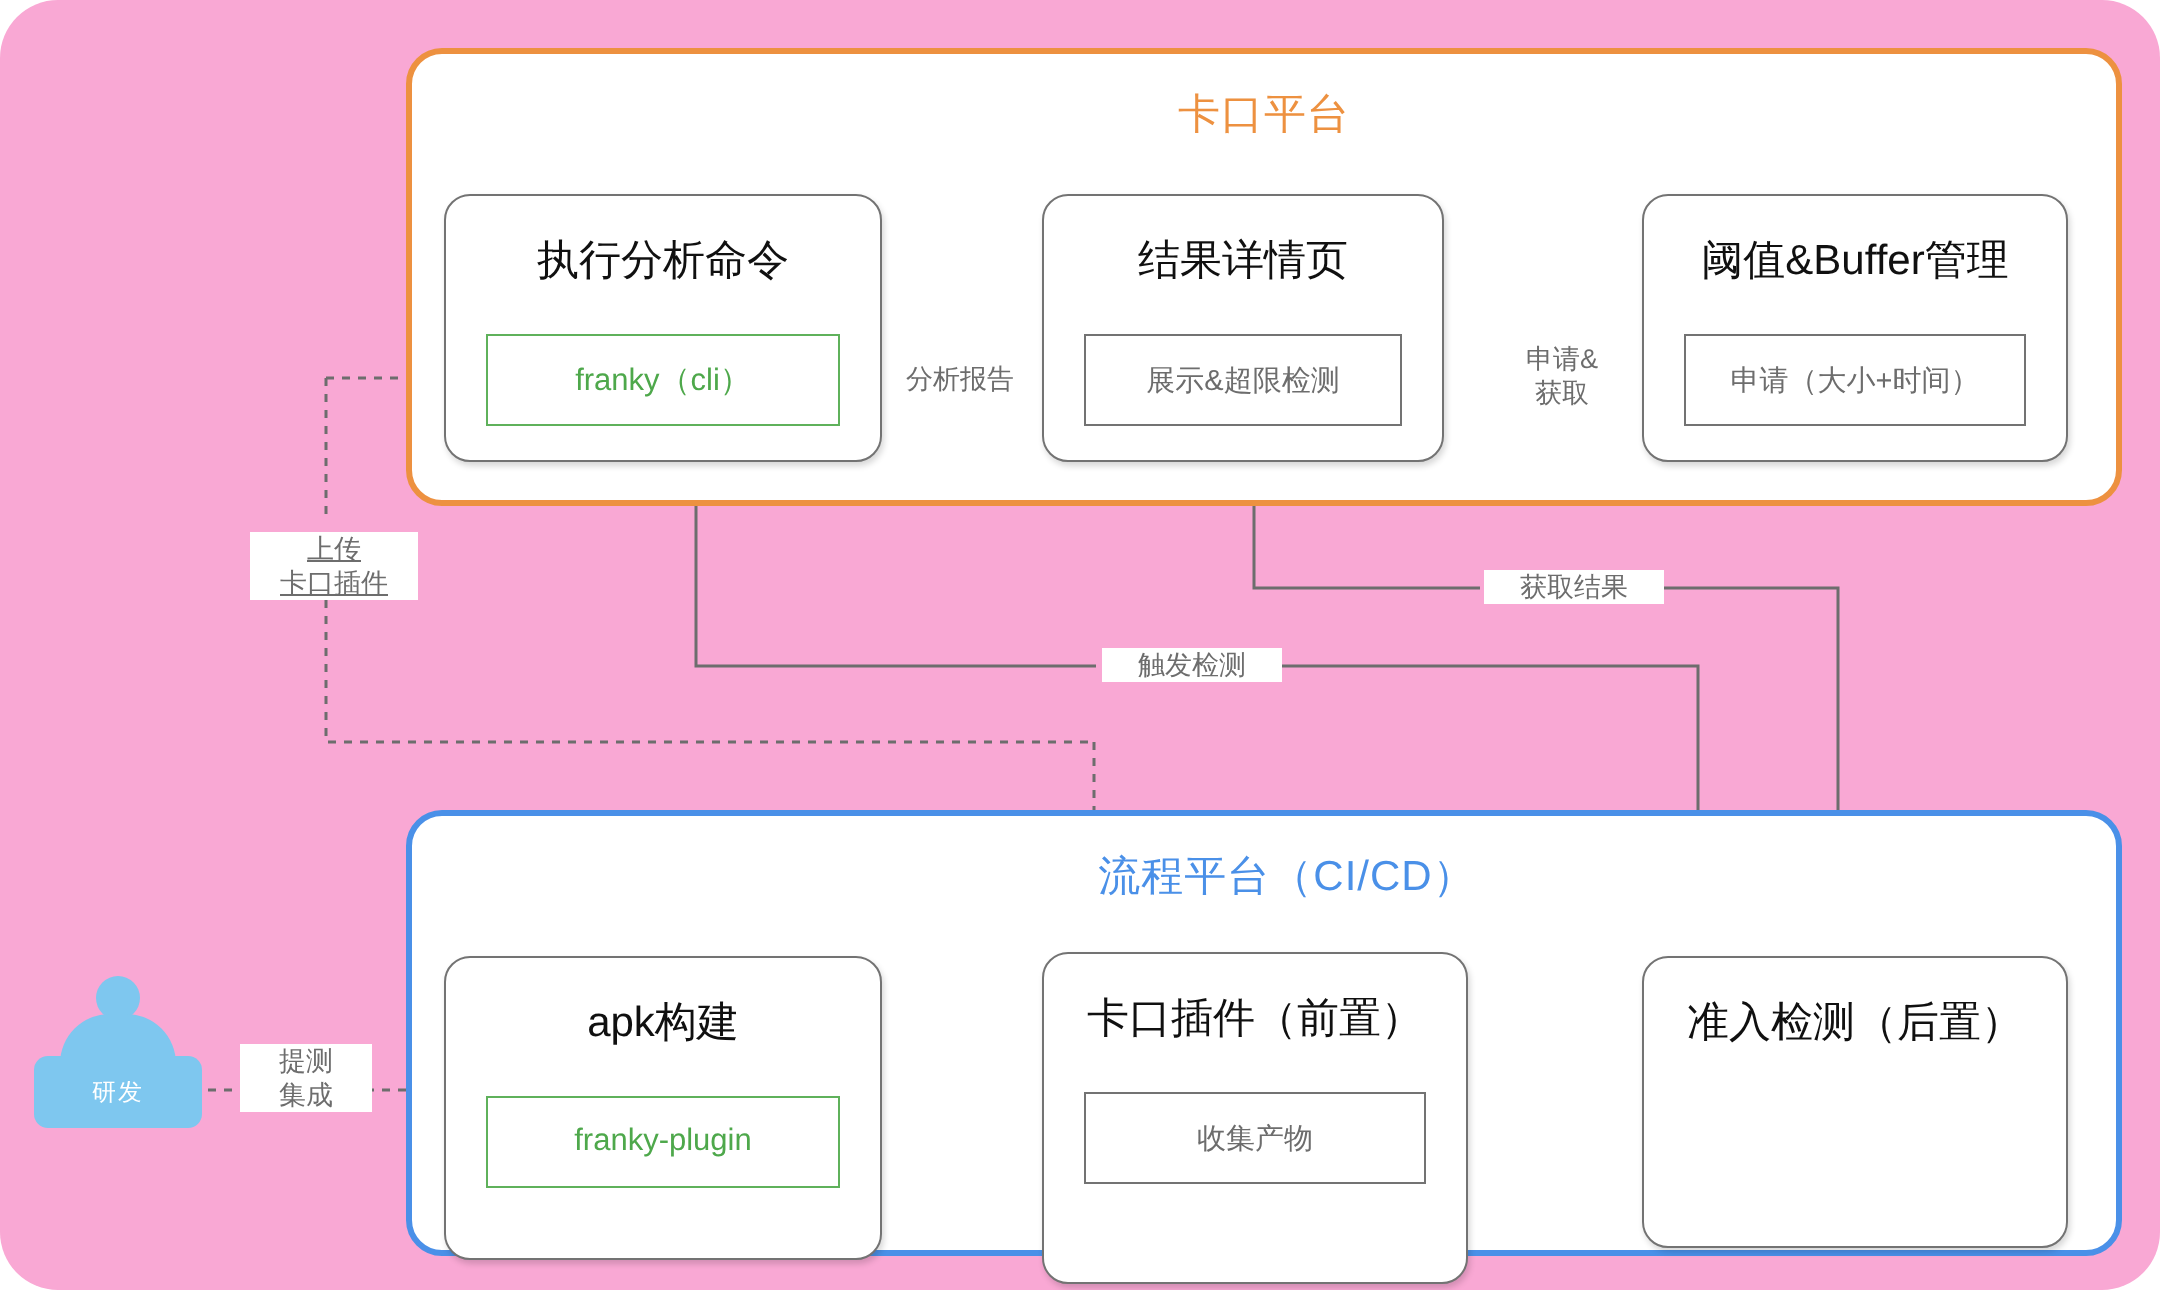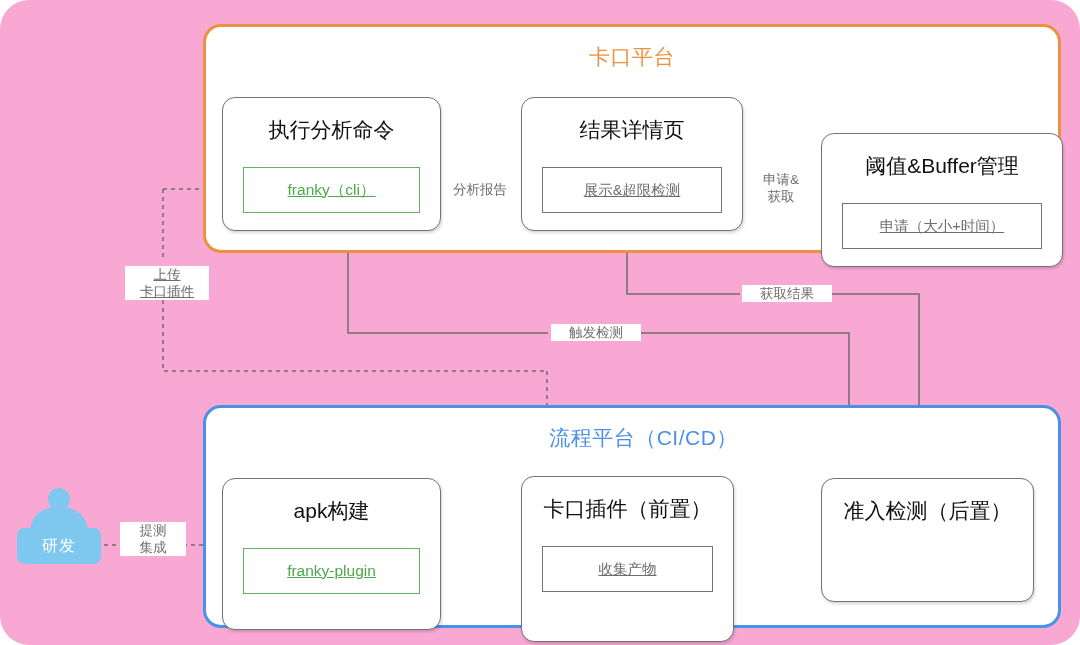--- a/index.html
+++ b/index.html
@@ -74,35 +74,34 @@
     height:46px;
     box-sizing:border-box;
     border:1.4px solid #737373;
     background:#ffffff;
     display:flex;
     align-items:center;
     justify-content:center;
     font-size:14.5px;
     color:#6d6d6d;
     white-space:nowrap;
-    text-decoration:underline;
   }
   .card-inner.green{
     border:1.6px solid #5fb15b;
     color:#4ea84b;
     font-size:15.5px;
   }
 
   
   #card-exec   { left:222px; top:97px;  width:219px; height:134px; }
-  #card-result { left:521px; top:97px;  width:222px; height:134px; }
-  #card-thresh { left:821px; top:97px;  width:242px; height:134px;margin-top:36px; }
+  #card-result { left:521px; top:97px;  width:201px; height:134px; }
+  #card-thresh { left:821px; top:97px;  width:213px; height:134px; }
   #card-apk    { left:222px; top:478px; width:219px; height:152px; }
   #card-plugin { left:521px; top:476px; width:213px; height:166px; }
-  #card-admit  { left:821px; top:478px; width:213px; height:124px; }
+  #card-admit  { left:821px; top:478px; width:213px; height:146px; }
 
   
   #actor{
     position:absolute;
     left:17px; top:488px;
     width:84px; height:76px;
   }
   #actor-head{
     position:absolute;
     left:31px; top:0px;
@@ -120,21 +119,21 @@
   #actor-plate{
     position:absolute;
     left:0px; top:40px;
     width:84px; height:36px;
     border-radius:7px;
     background:#7ec7ef;
     display:flex;
     align-items:center;
     justify-content:center;
     color:#ffffff;
-    font-size:16px;
+    font-size:12px;
     letter-spacing:1px;
   }
 
   
   .elabel{
     position:absolute;
     color:#6d6d6d;
     font-size:13.5px;
     line-height:17px;
     text-align:center;

